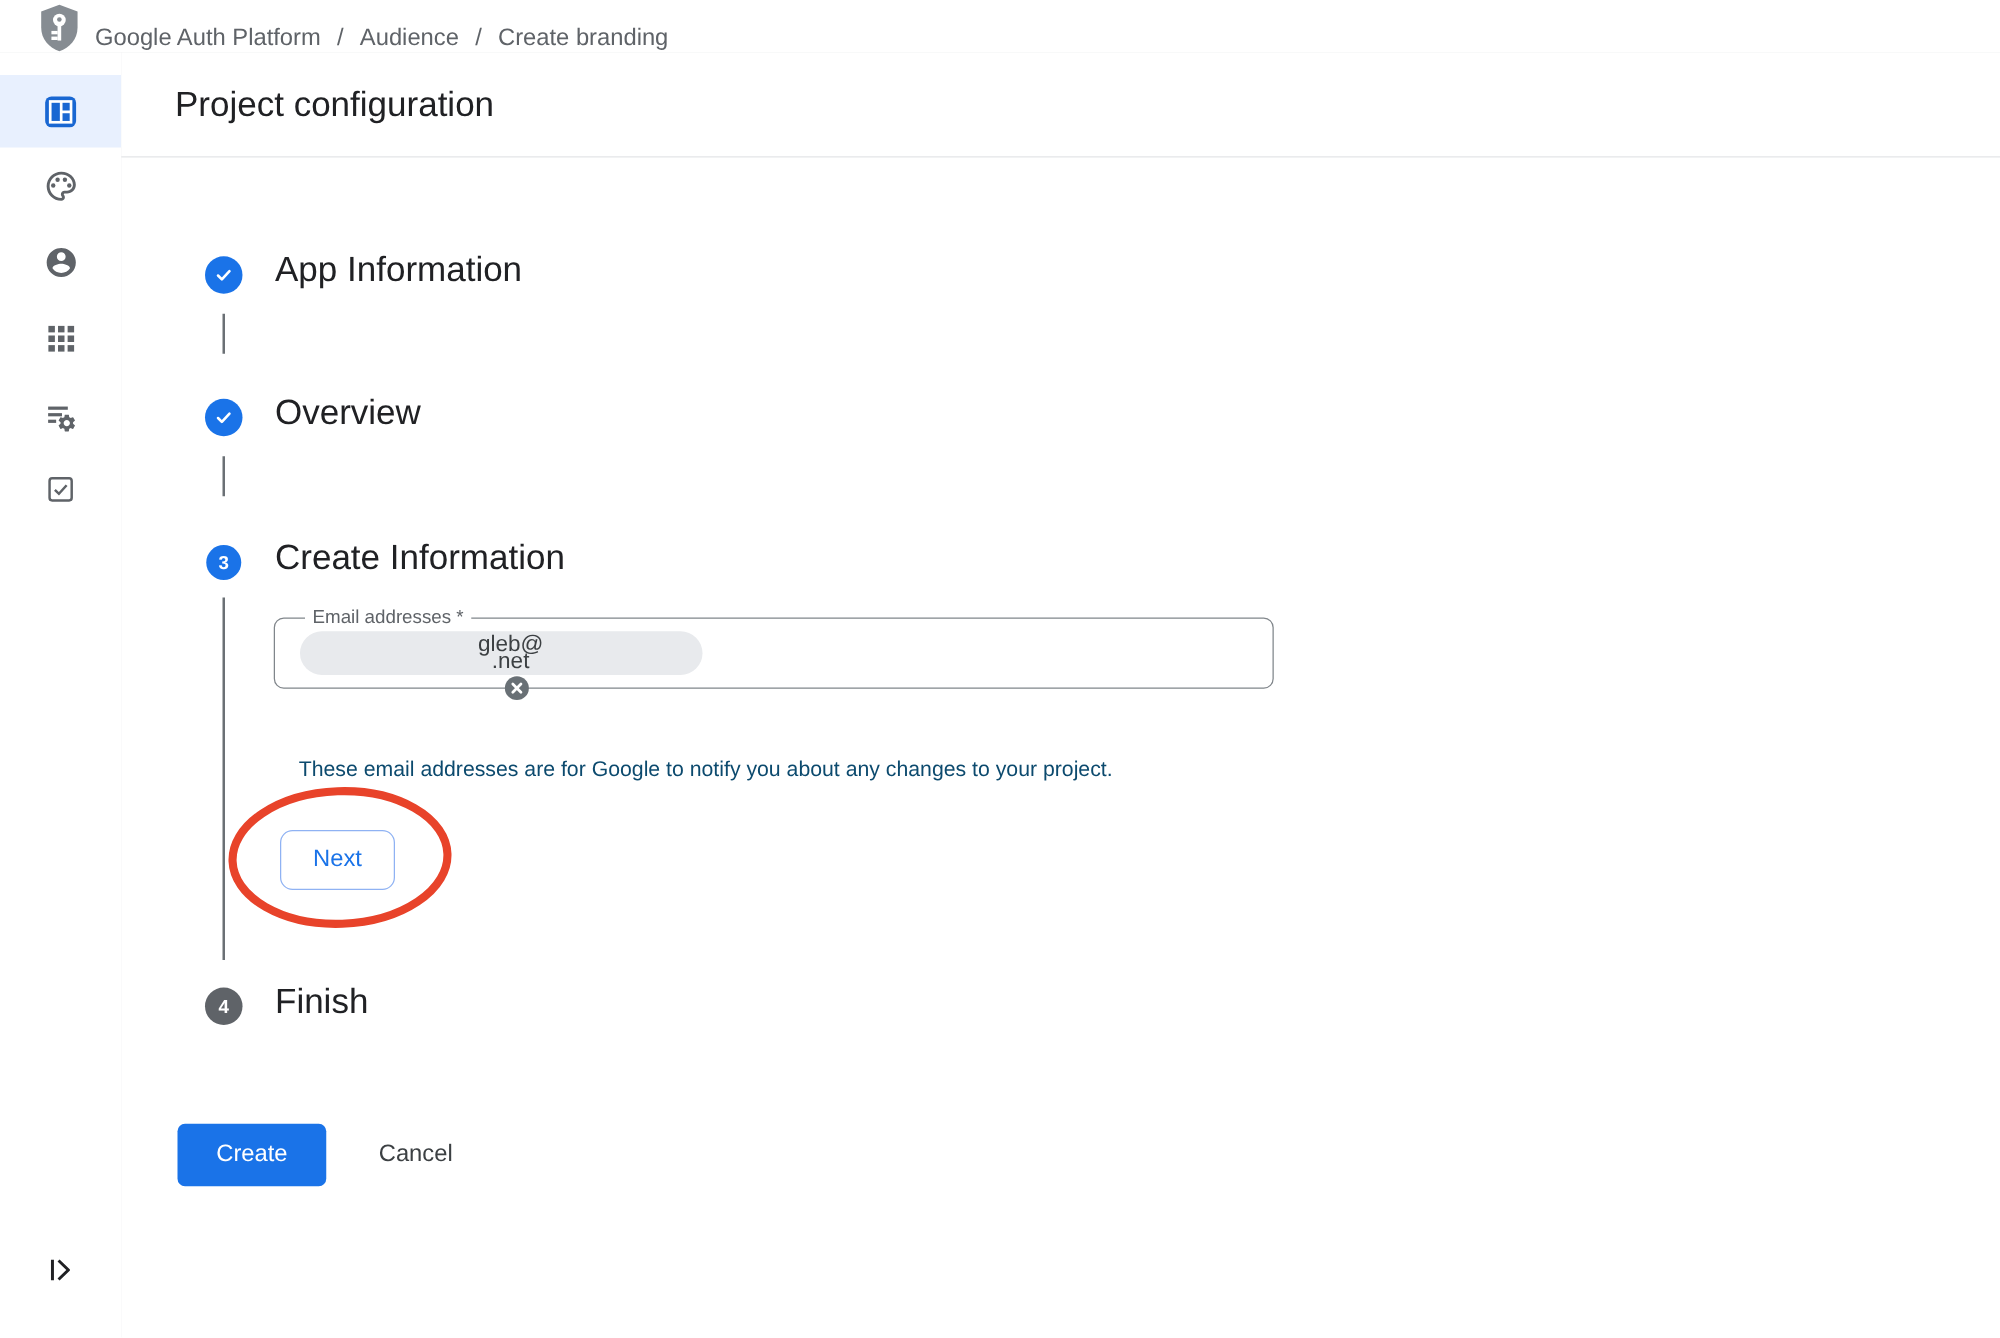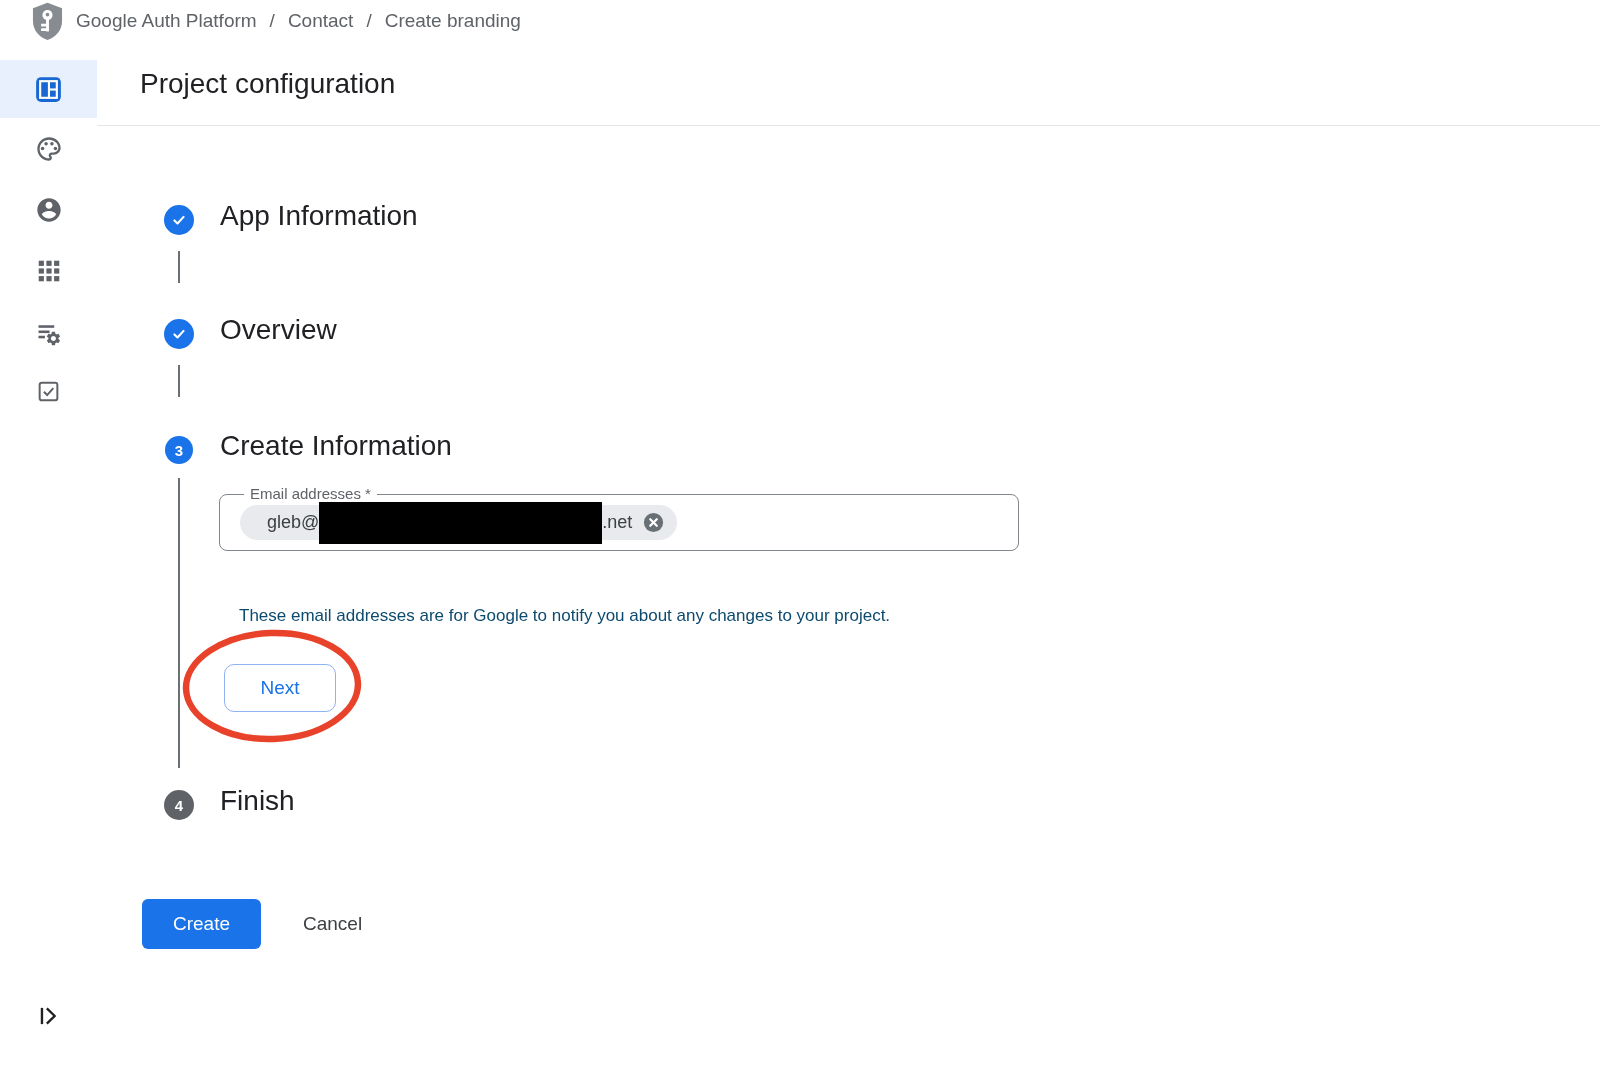--- a/index.html
+++ b/index.html
@@ -1,21 +1,21 @@
 <!DOCTYPE html>
 <html><head>
 <meta charset="utf-8">
 <style>
   html,body{margin:0;padding:0;background:#fff;}
   .screen{position:relative;width:1600px;height:1070px;background:#fff;overflow:hidden;
           font-family:"Liberation Sans",sans-serif;color:#202124;}
 
   
   .topbar{position:absolute;left:0;top:0;width:1600px;height:42px;background:#fff;
-          border-bottom:1px solid #e3e5e8;display:flex;align-items:center;}
+          border-bottom:1px solid #e3e5e8;display:flex;align-items:flex-end;}
   .topbar .product-icon{margin-left:29px;width:37px;height:40px;flex:0 0 auto;}
   .crumbs{display:flex;align-items:center;margin-left:10px;font-size:19px;color:#5f6368;}
   .crumb{cursor:pointer;}
   .crumb-sep{margin:0 13px;color:#5f6368;}
 
   
   .sidebar{position:absolute;left:0;top:42px;width:97px;bottom:0;background:#fff;
            border-right:1px solid #e3e5e8;}
   .nav-row{position:absolute;left:0;width:97px;height:58px;display:flex;
            align-items:center;justify-content:center;cursor:pointer;}
@@ -38,29 +38,29 @@
                font-size:15px;font-weight:bold;}
   .step-label{position:absolute;left:123px;font-size:28px;color:#202124;white-space:nowrap;}
   .connector{position:absolute;left:81px;width:2px;background:#6b7075;}
 
   
   .email-field{position:absolute;left:122px;top:452px;width:798px;height:55px;
                border:1.5px solid #80868b;border-radius:8px;background:#fff;cursor:text;}
   .email-label{position:absolute;left:147px;top:443px;font-size:15px;color:#5f6368;
                background:#fff;padding:0 6px;z-index:2;}
   .chip{position:absolute;left:20px;top:10px;height:35px;border-radius:17.5px;
-        background:#e8eaed;display:flex;align-items:center;padding:0 12px 0 27px;}
+        background:#e8eaed;display:flex;align-items:center;padding:0 12px 0 27px;flex-direction:column;}
   .chip-text{font-size:18px;color:#3c4043;white-space:pre;}
   .redaction{width:283px;height:42px;background:#000;margin:-4px 0;}
   .chip-remove{margin-left:10px;width:23px;height:23px;cursor:pointer;display:flex;}
   .helper{position:absolute;left:142px;top:518px;width:710px;font-size:17px;
           line-height:27px;color:#0c4a6e;margin-top:42px;}
 
   
-  .next-btn{position:absolute;left:127px;top:622px;width:112px;height:48px;
+  .next-btn{position:absolute;left:127px;top:622px;width:92px;height:48px;
             background:#fff;border:1.5px solid #8fb2f3;border-radius:10px;
             color:#1a73e8;font-size:19px;font-weight:500;cursor:pointer;
             font-family:"Liberation Sans",sans-serif;}
   .annotation-ellipse{position:absolute;left:82px;top:584px;pointer-events:none;}
   .create-btn{position:absolute;left:45px;top:857px;min-width:119px;height:50px;
             background:#1a73e8;border:none;border-radius:6px;color:#fff;
             font-size:19px;font-weight:500;cursor:pointer;padding:12px 26px;
             font-family:"Liberation Sans",sans-serif;}
   .cancel-btn{position:absolute;left:196px;top:857px;height:50px;line-height:50px;
             background:transparent;border:none;color:#3c4043;font-size:19px;
@@ -77,21 +77,21 @@
       <path d="M20 2 L36 8 V22 C36 32.5 29 39.6 20 43 C11 39.6 4 32.5 4 22 V8 Z" fill="#868c92"></path>
       <circle cx="20" cy="15.5" r="5.6" fill="#ffffff"></circle>
       <circle cx="20" cy="15" r="2" fill="#868c92"></circle>
       <rect x="18.4" y="20.5" width="3.2" height="13" fill="#ffffff"></rect>
       <rect x="13" y="25" width="5.5" height="3" fill="#ffffff"></rect>
       <rect x="13" y="30" width="5.5" height="3" fill="#ffffff"></rect>
     </svg>
     <div class="crumbs">
       <span class="crumb">Google Auth Platform</span>
       <span class="crumb-sep">/</span>
-      <span class="crumb">Contact</span>
+      <span class="crumb">Audience</span>
       <span class="crumb-sep">/</span>
       <span class="crumb">Create branding</span>
     </div>
   </div>
 
   <div class="sidebar">
 
     <div class="nav-row selected" style="top:18px;">
       <svg width="27" height="27" viewBox="0 0 24 24">
         <rect x="1" y="1" width="22" height="22" rx="4.5" fill="#1967d2"></rect>

